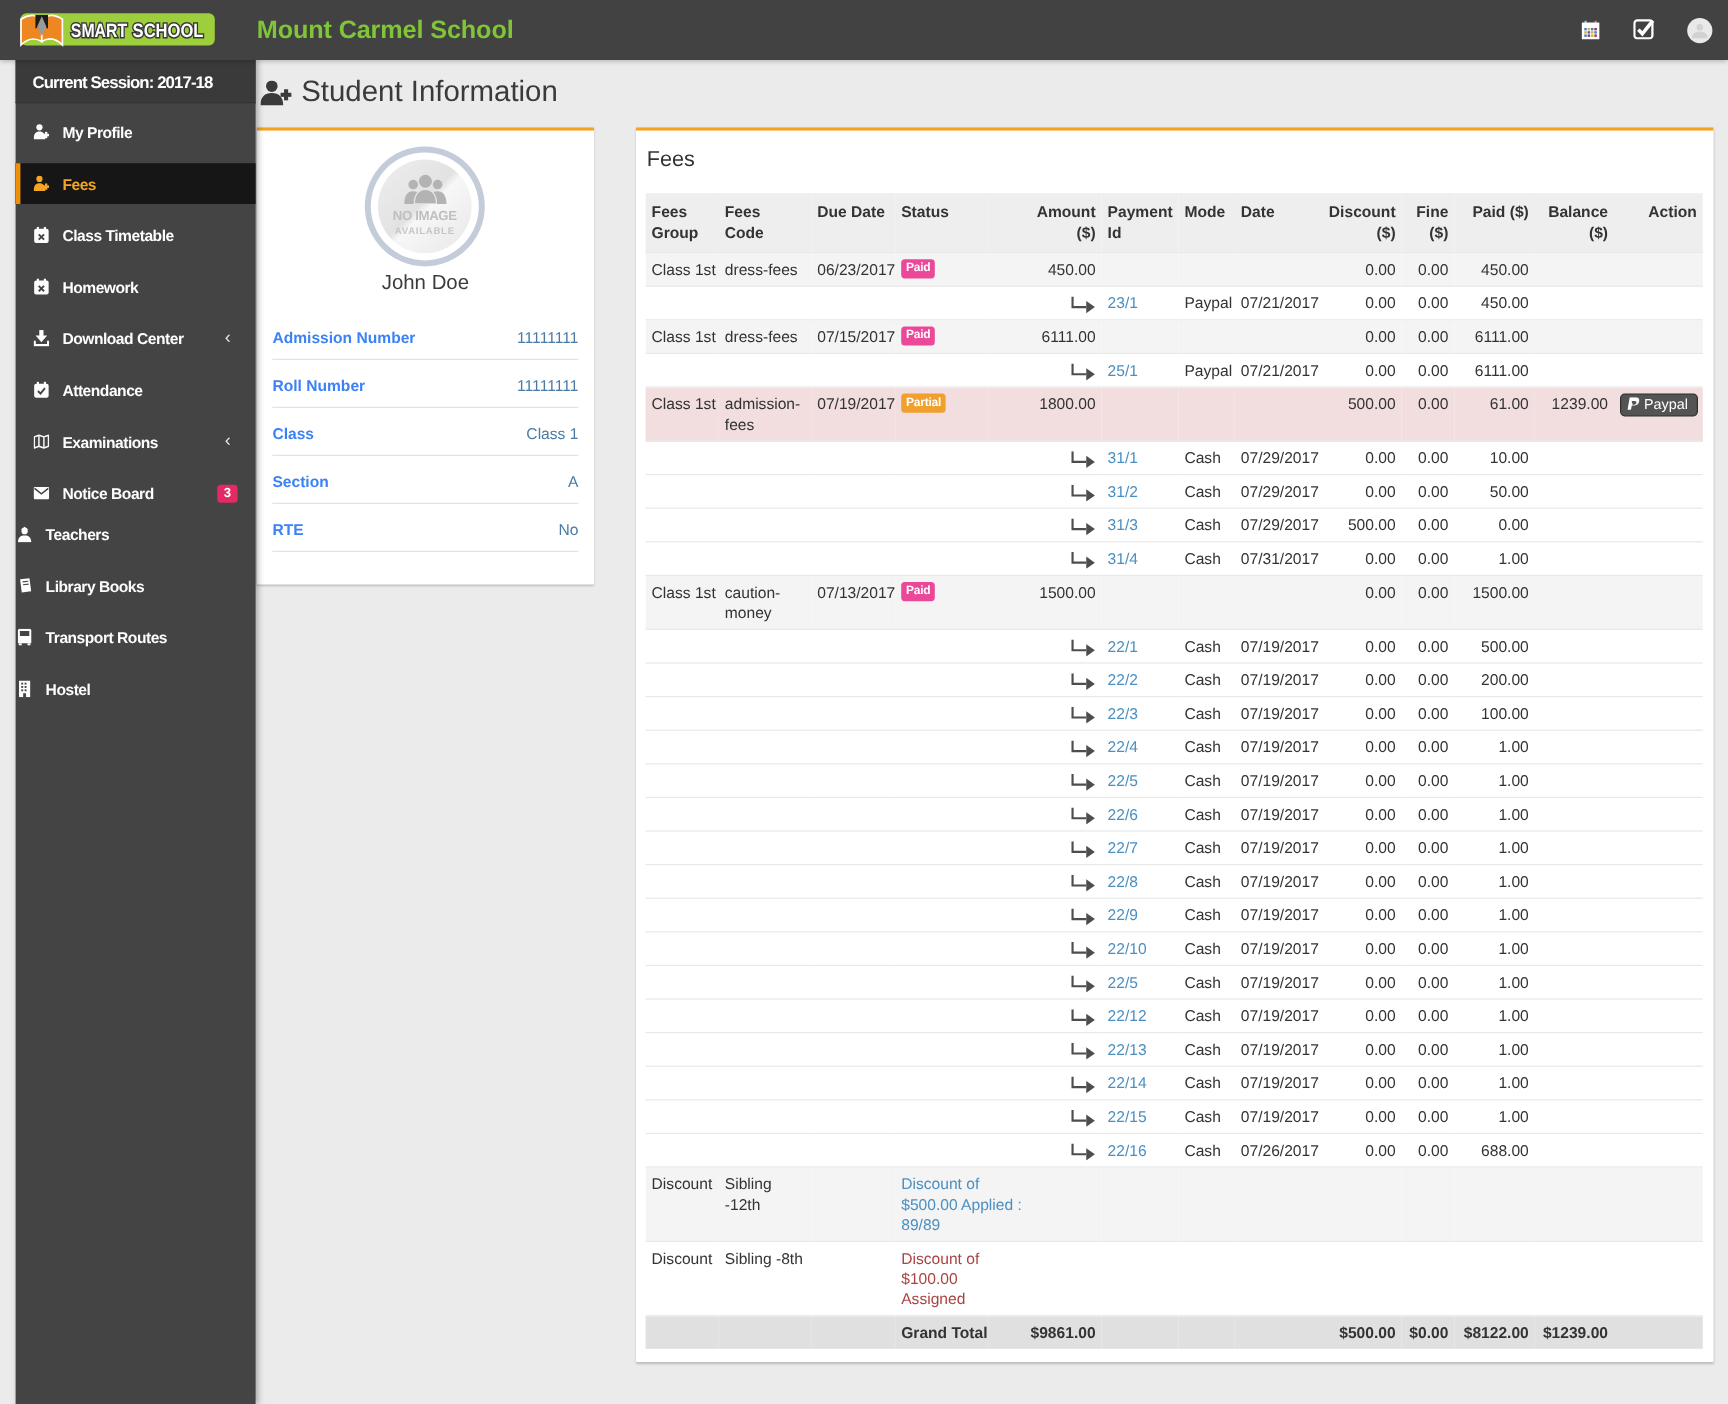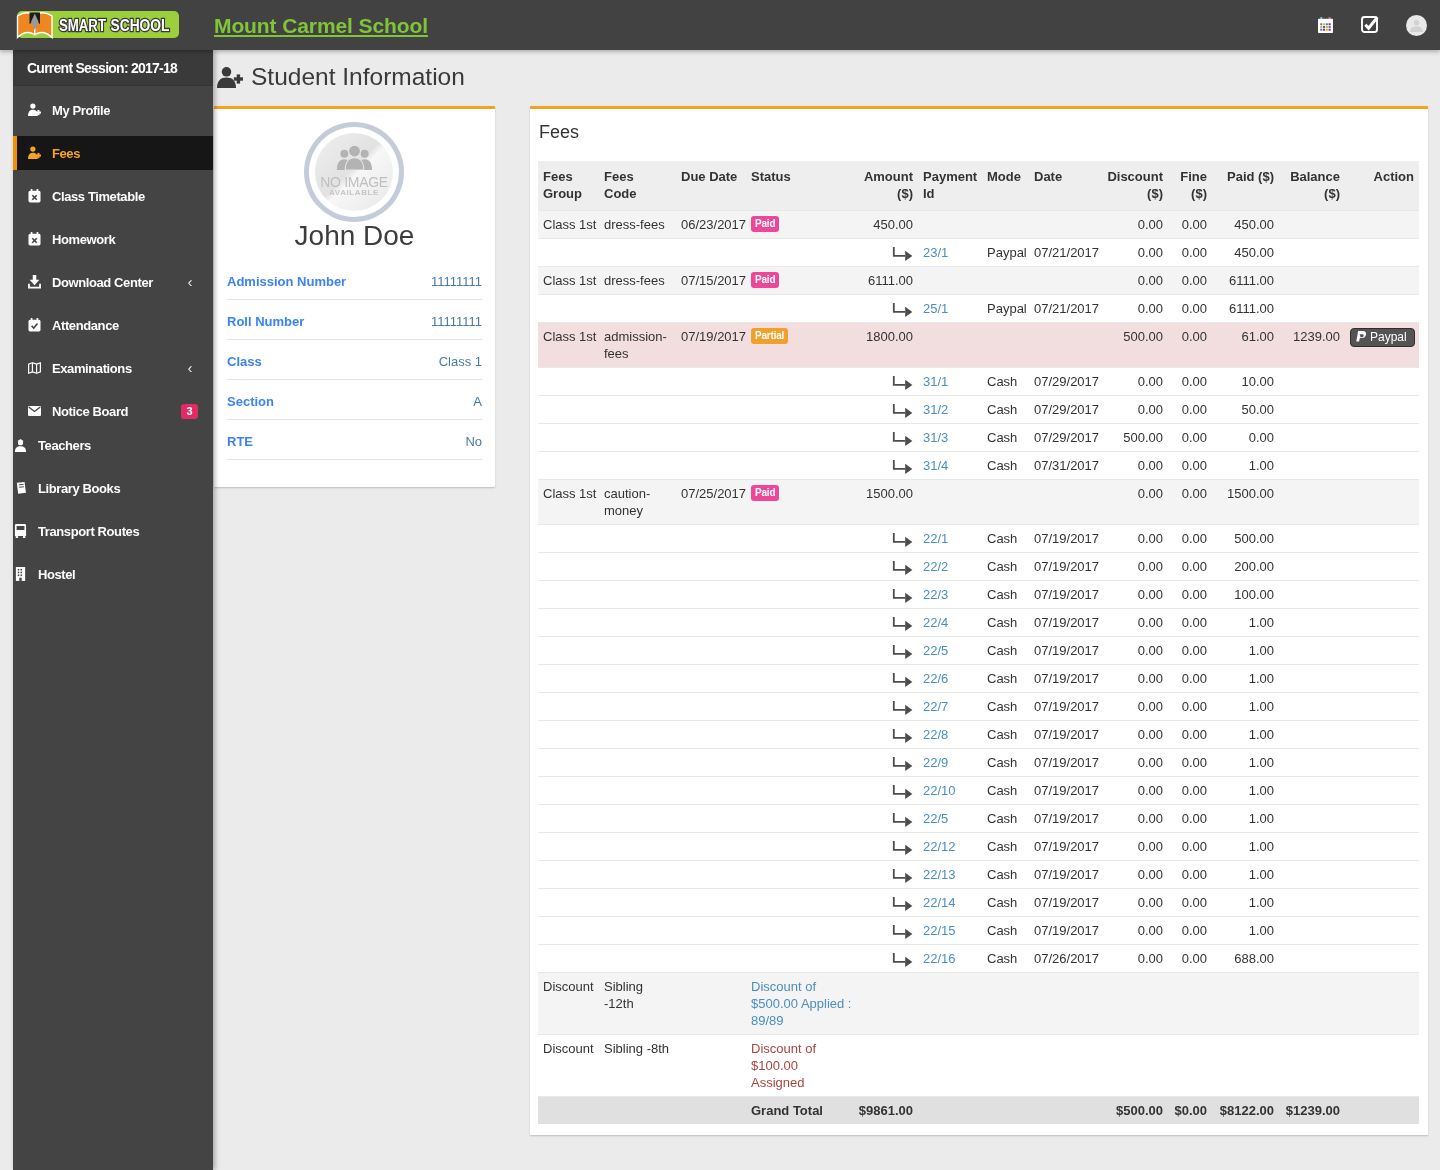--- a/index.html
+++ b/index.html
@@ -1,40 +1,40 @@
 <!DOCTYPE html>
 <html><head>
 <meta charset="utf-8">
 <style>
 * { margin:0; padding:0; box-sizing:border-box; }
 html,body { width:1440px; height:1170px; font-family:"Liberation Sans",sans-serif; background:#ebebeb; overflow:hidden; }
 #topbar { position:absolute; left:0; top:0; width:1440px; height:50px; background:#424242; z-index:5; box-shadow:0 2px 4px rgba(0,0,0,.25); }
-#title { position:absolute; left:214px; top:0; height:50px; line-height:52px; color:#80c537; font-size:21px; font-weight:bold; letter-spacing:-0.1px;text-decoration:underline; }
+#title { position:absolute; left:214px; top:0; height:50px; line-height:52px; color:#80c537; font-size:21px; font-weight:bold; letter-spacing:-0.1px; }
 #sidebar { position:absolute; left:0; top:50px; width:200px; height:1120px; background:#444444; z-index:4; box-shadow:2px 0 5px rgba(0,0,0,.3);margin-left:13px; }
 #session { height:36px; background:#3a3a3a; border-bottom:1px solid #333; color:#fff; font-size:14px; font-weight:bold; letter-spacing:-0.75px; line-height:37px; padding-left:14px; }
 ul.menu { list-style:none; margin-top:7px; }
 ul.menu li { height:34px; margin-bottom:9px; display:flex; align-items:center; padding-left:15px; color:#fdfdfd; font-size:13px; font-weight:bold; letter-spacing:-0.4px; position:relative; }
 ul.menu li svg.mi { width:13px; height:14px; margin-right:11px; flex:none; }
 ul.menu li.active { background:#161616; border-left:4px solid #ef9104; padding-left:11px; color:#f5a522; }
 ul.menu.grp2 { margin-top:-9px; }
 ul.menu.grp2 li { padding-left:1px; }
 .chev { position:absolute; right:21px; top:8px; font-size:15px; font-weight:normal; color:#e8e8e8; }
 .badge3 { position:absolute; left:168px; top:10px; width:17px; height:15px; background:#e22a64; border-radius:3px; color:#fff; font-size:11px; font-weight:bold; text-align:center; line-height:15px; letter-spacing:0; }
 #content { position:absolute; left:200px; top:50px; width:1240px; height:1120px; }
 #pagehead { position:absolute; left:17px; top:11px; height:32px; display:flex; align-items:center; color:#3a3a3a; }
 #pagehead .ph-txt { font-size:24.5px; margin-left:8px; letter-spacing:0; }
 .card { position:absolute; background:#fff; border-top:3px solid #f5a31f; box-shadow:0 1px 2px rgba(0,0,0,.2); border-radius:1px; }
 #stucard { left:14px; top:56px; width:281px; height:381px; }
 #feescard { left:330px; top:56px; width:898px; height:1029px; }
 #avatar { position:absolute; left:90px; top:13px; width:100px; height:100px; border-radius:50%; background:#c5ccd9; }
 #avatar .inner1 { position:absolute; left:5px; top:5px; right:5px; bottom:5px; border-radius:50%; background:#fff; }
 #avatar .inner2 { position:absolute; left:11px; top:11px; right:11px; bottom:11px; border-radius:50%; background:linear-gradient(135deg,#efefef 0%,#e2e2e2 47%,#f7f7f7 53%,#e7e7e7 100%); overflow:hidden; text-align:center; }
-#avatar .ni1 { position:absolute; left:0; width:100%; top:41px; font-size:14px; font-weight:normal; color:#bfbfbf; letter-spacing:-0.3px; }
+#avatar .ni1 { position:absolute; left:0; width:100%; top:41px; font-size:11px; font-weight:bold; color:#bfbfbf; letter-spacing:-0.3px; }
 #avatar .ni2 { position:absolute; left:0; width:100%; top:55px; font-size:8px; font-weight:bold; color:#c6c6c6; letter-spacing:0.6px; }
-#jd { position:absolute; left:0; top:115px; width:100%; text-align:center; font-size:28px; line-height:24px; color:#3c3c3c; }
+#jd { position:absolute; left:0; top:115px; width:100%; text-align:center; font-size:17px; line-height:24px; color:#3c3c3c; }
 .srow { position:absolute; left:13px; right:13px; height:40px; border-bottom:1px solid #e2e2e2; font-size:13px; }
 .srow .lb { position:absolute; left:0; top:14px; font-weight:bold; color:#3b82f6; }
 .srow .vl { position:absolute; right:0; top:14px; color:#4a7aa5; }
 #feestitle { position:absolute; left:9px; top:13px; font-size:18px; line-height:21px; color:#333; }
 table.fees { position:absolute; left:8px; top:52px; width:881px; border-collapse:collapse; table-layout:fixed; font-size:13px; color:#333; }
 table.fees th { background:#eee; font-weight:bold; text-align:left; vertical-align:top; padding:7px 5px 8px 5px; line-height:17px; }
 table.fees td { padding:5px 5px; line-height:17px; border-top:1px solid #e8e8e8; vertical-align:top; white-space:nowrap; }
 table.fees .r { text-align:right; }
 tr.stripe td { background:#f4f4f4; }
 tr.pink td { background:#f2dede; }
@@ -404,21 +404,21 @@
             <td>07/31/2017</td>
             <td class="r">0.00</td>
             <td class="r">0.00</td>
             <td class="r">1.00</td>
             <td></td>
             <td></td>
           </tr>
 <tr class="stripe">
             <td>Class 1st</td>
             <td>caution-<br>money</td>
-            <td>07/25/2017</td>
+            <td>07/13/2017</td>
             <td><span class="bdg paid">Paid</span></td>
             <td class="r">1500.00</td>
             <td></td>
             <td></td>
             <td></td>
             <td class="r">0.00</td>
             <td class="r">0.00</td>
             <td class="r">1500.00</td>
             <td class="r"></td>
             <td class="r"></td>

